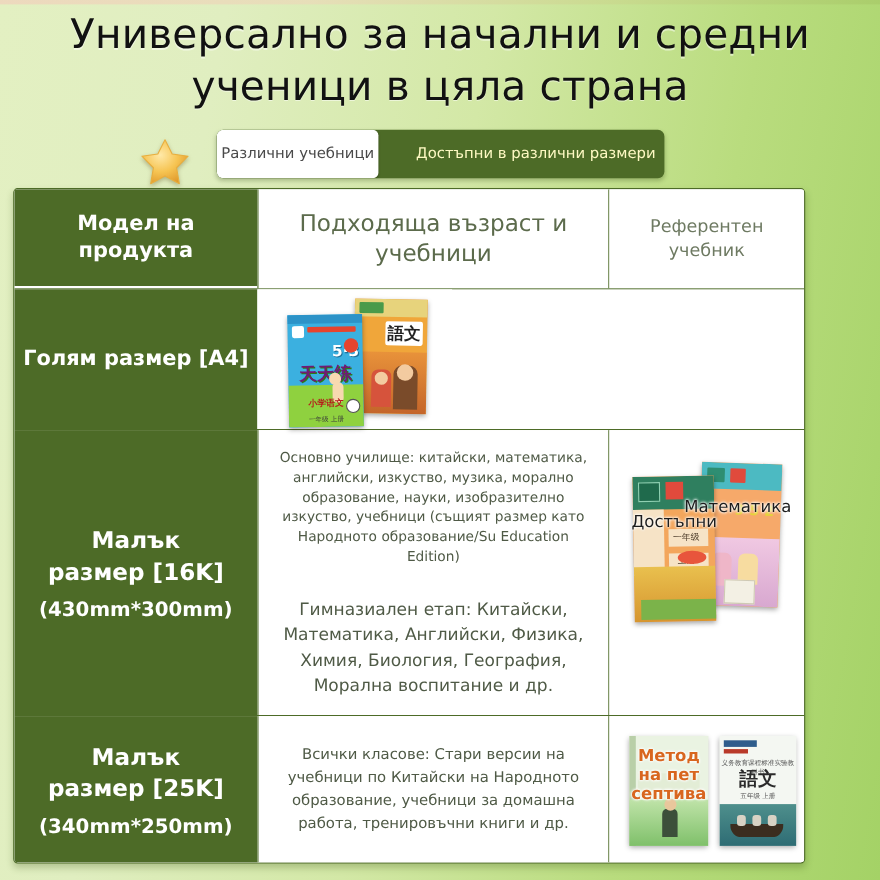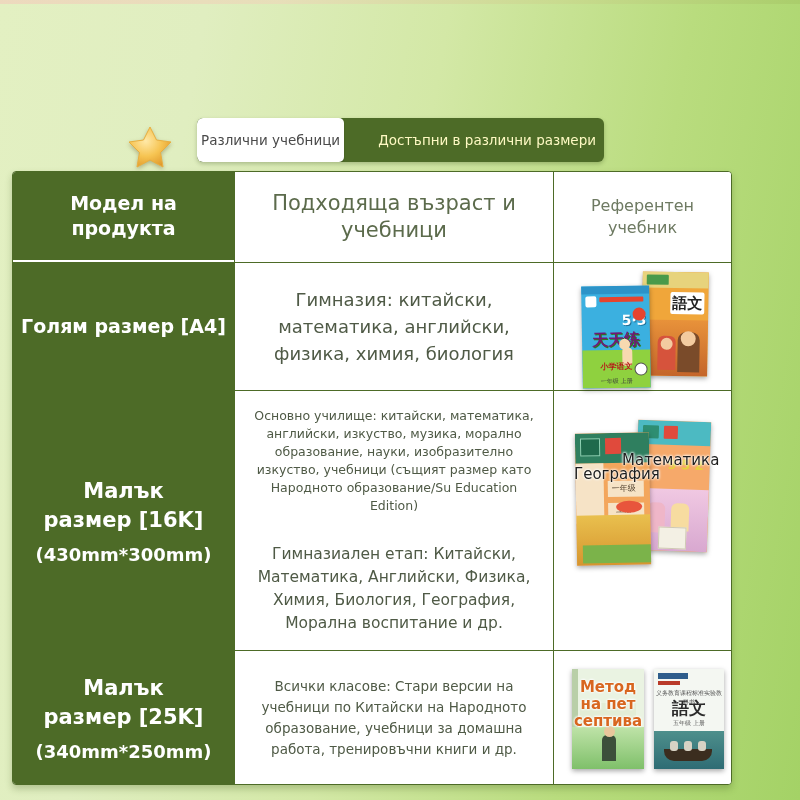--- a/index.html
+++ b/index.html
@@ -174,20 +174,21 @@
   }
   .ovl-orange { color: #d8661f; font-weight: bold; }
 </style>
 </head>
 <body>
 
 <div class="page">
 
   <div class="top-strip"></div>
 
+  <div class="headline">Универсално за начални и средни ученици в цяла страна</div>
 
   <div class="star-wrap">
     <svg width="44" height="44" viewBox="0 0 44 44">
       <defs>
         <radialGradient id="stg" cx="40%" cy="35%" r="70%">
           <stop offset="0%" stop-color="#ffe9a8"></stop>
           <stop offset="55%" stop-color="#f6c452"></stop>
           <stop offset="100%" stop-color="#e0992c"></stop>
         </radialGradient>
       </defs>
@@ -213,23 +214,20 @@
         <div class="ref-head">
           <div>Референтен</div>
           <div>учебник</div>
         </div>
       </div>
     </div>
 
     <div class="row row-a4">
       <div class="cell-model">
         <div class="model-title">Голям размер [A4]</div>
-      </div>
-      <div class="cell-desc">
-        <div class="desc-lg">Гимназия: китайски, математика, английски, физика, химия, биология</div>
       </div>
       <div class="cell-ref">
         <div class="books">
 
           <div class="bk" style="left:82px;top:3px;width:66px;height:104px;transform:rotate(1deg);background:#f0a63a;">
             <div style="position:absolute;left:0;top:0;width:100%;height:16px;background:#e7d37c;"></div>
             <div style="position:absolute;left:4px;top:3px;width:22px;height:10px;background:#4a9a4a;border-radius:1px;"></div>
             <div style="position:absolute;right:4px;top:20px;width:34px;height:22px;background:#fff;border-radius:2px;"></div>
             <div style="position:absolute;right:6px;top:22px;font-size:15px;color:#222;font-weight:bold;">語文</div>
             <div style="position:absolute;left:0;bottom:0;width:100%;height:56px;background:linear-gradient(180deg,#e8923a,#c4652a);"></div>
@@ -290,21 +288,21 @@
             <div style="position:absolute;left:30px;top:5px;width:16px;height:16px;background:#e04a3c;"></div>
             <div style="position:absolute;left:0;top:30px;width:28px;height:60px;background:#f6e3c6;"></div>
             <div style="position:absolute;left:32px;top:48px;width:36px;height:16px;background:#f6e3c6;"></div>
             <div style="position:absolute;left:36px;top:50px;font-size:8px;color:#4a3a28;">一年级</div>
             <div style="position:absolute;left:32px;top:70px;width:36px;height:14px;background:#f6e3c6;"></div>
             <div style="position:absolute;left:40px;top:71px;font-size:8px;color:#4a3a28;">上册</div>
             <div style="position:absolute;left:0;bottom:0;width:100%;height:50px;background:linear-gradient(180deg,#e9c04e,#d6952f);"></div>
             <div style="position:absolute;left:6px;bottom:2px;width:100%;height:18px;background:#7bb34a;"></div>
             <div style="position:absolute;left:40px;bottom:52px;width:26px;height:12px;background:#e8553c;border-radius:50%;"></div>
           </div>
-          <div class="ovl" style="left:14px;top:68px;">География</div>
+          <div class="ovl" style="left:14px;top:68px;">Достъпни</div>
           <div class="ovl" style="left:62px;top:54px;">Математика</div>
         </div>
       </div>
     </div>
 
     <div class="row row-25k">
       <div class="cell-model">
         <div class="model-big">
           <div>Малък</div>
           <div>размер [25K]</div>

